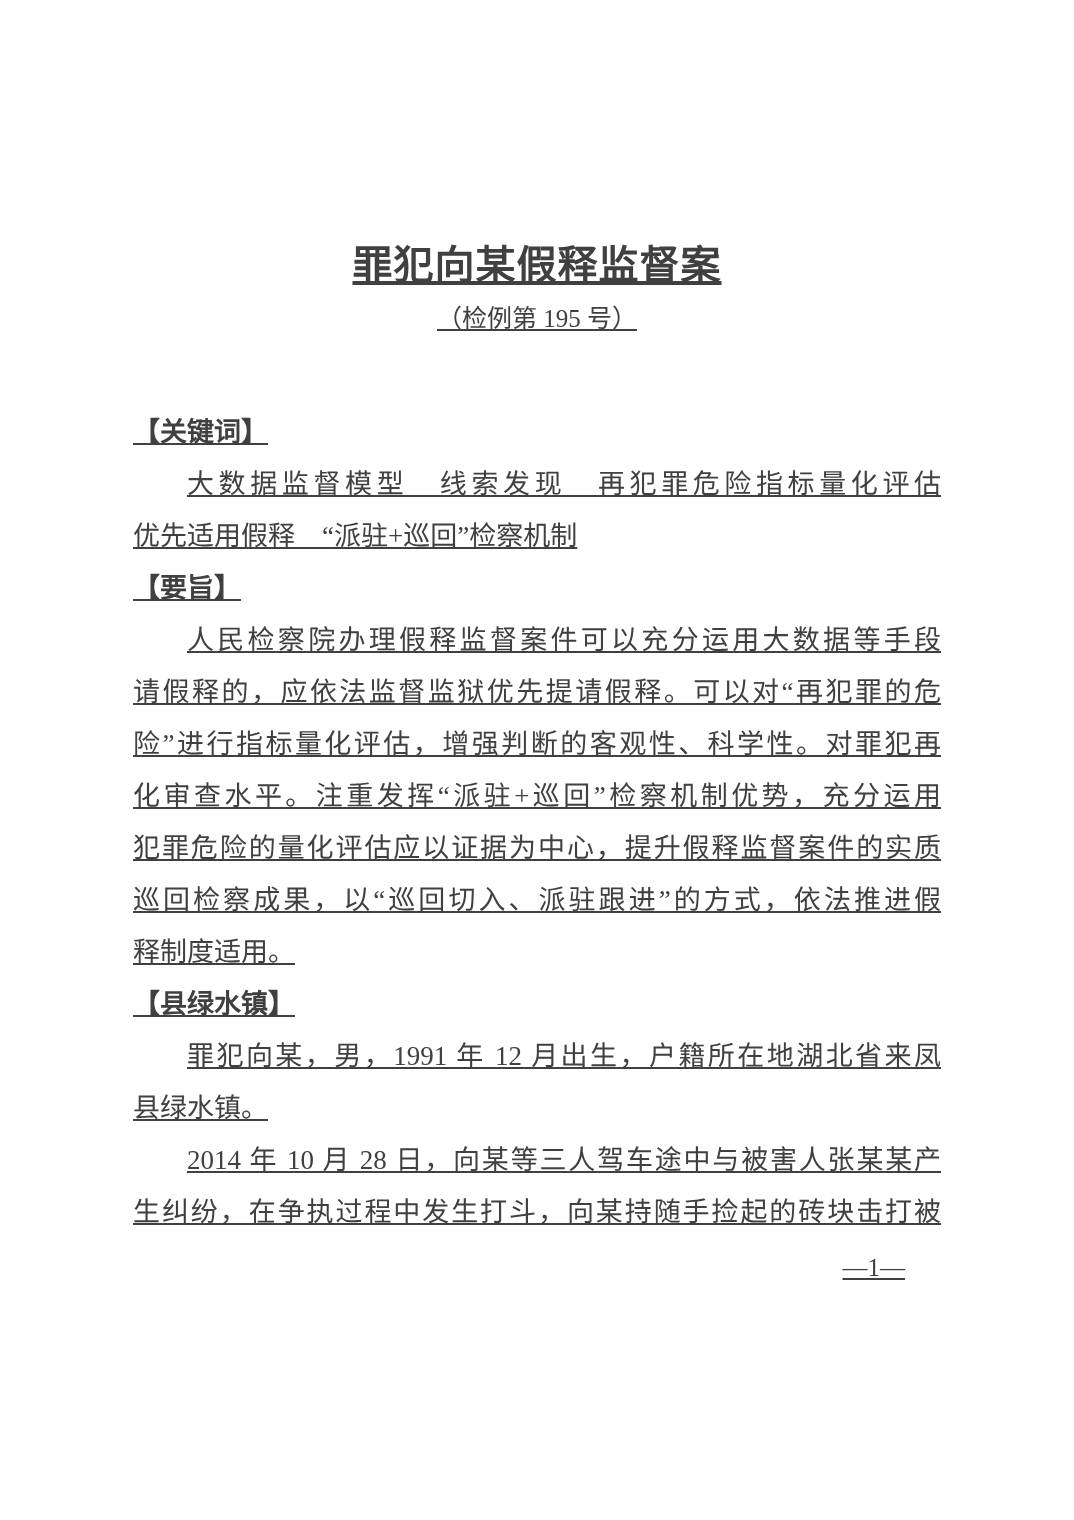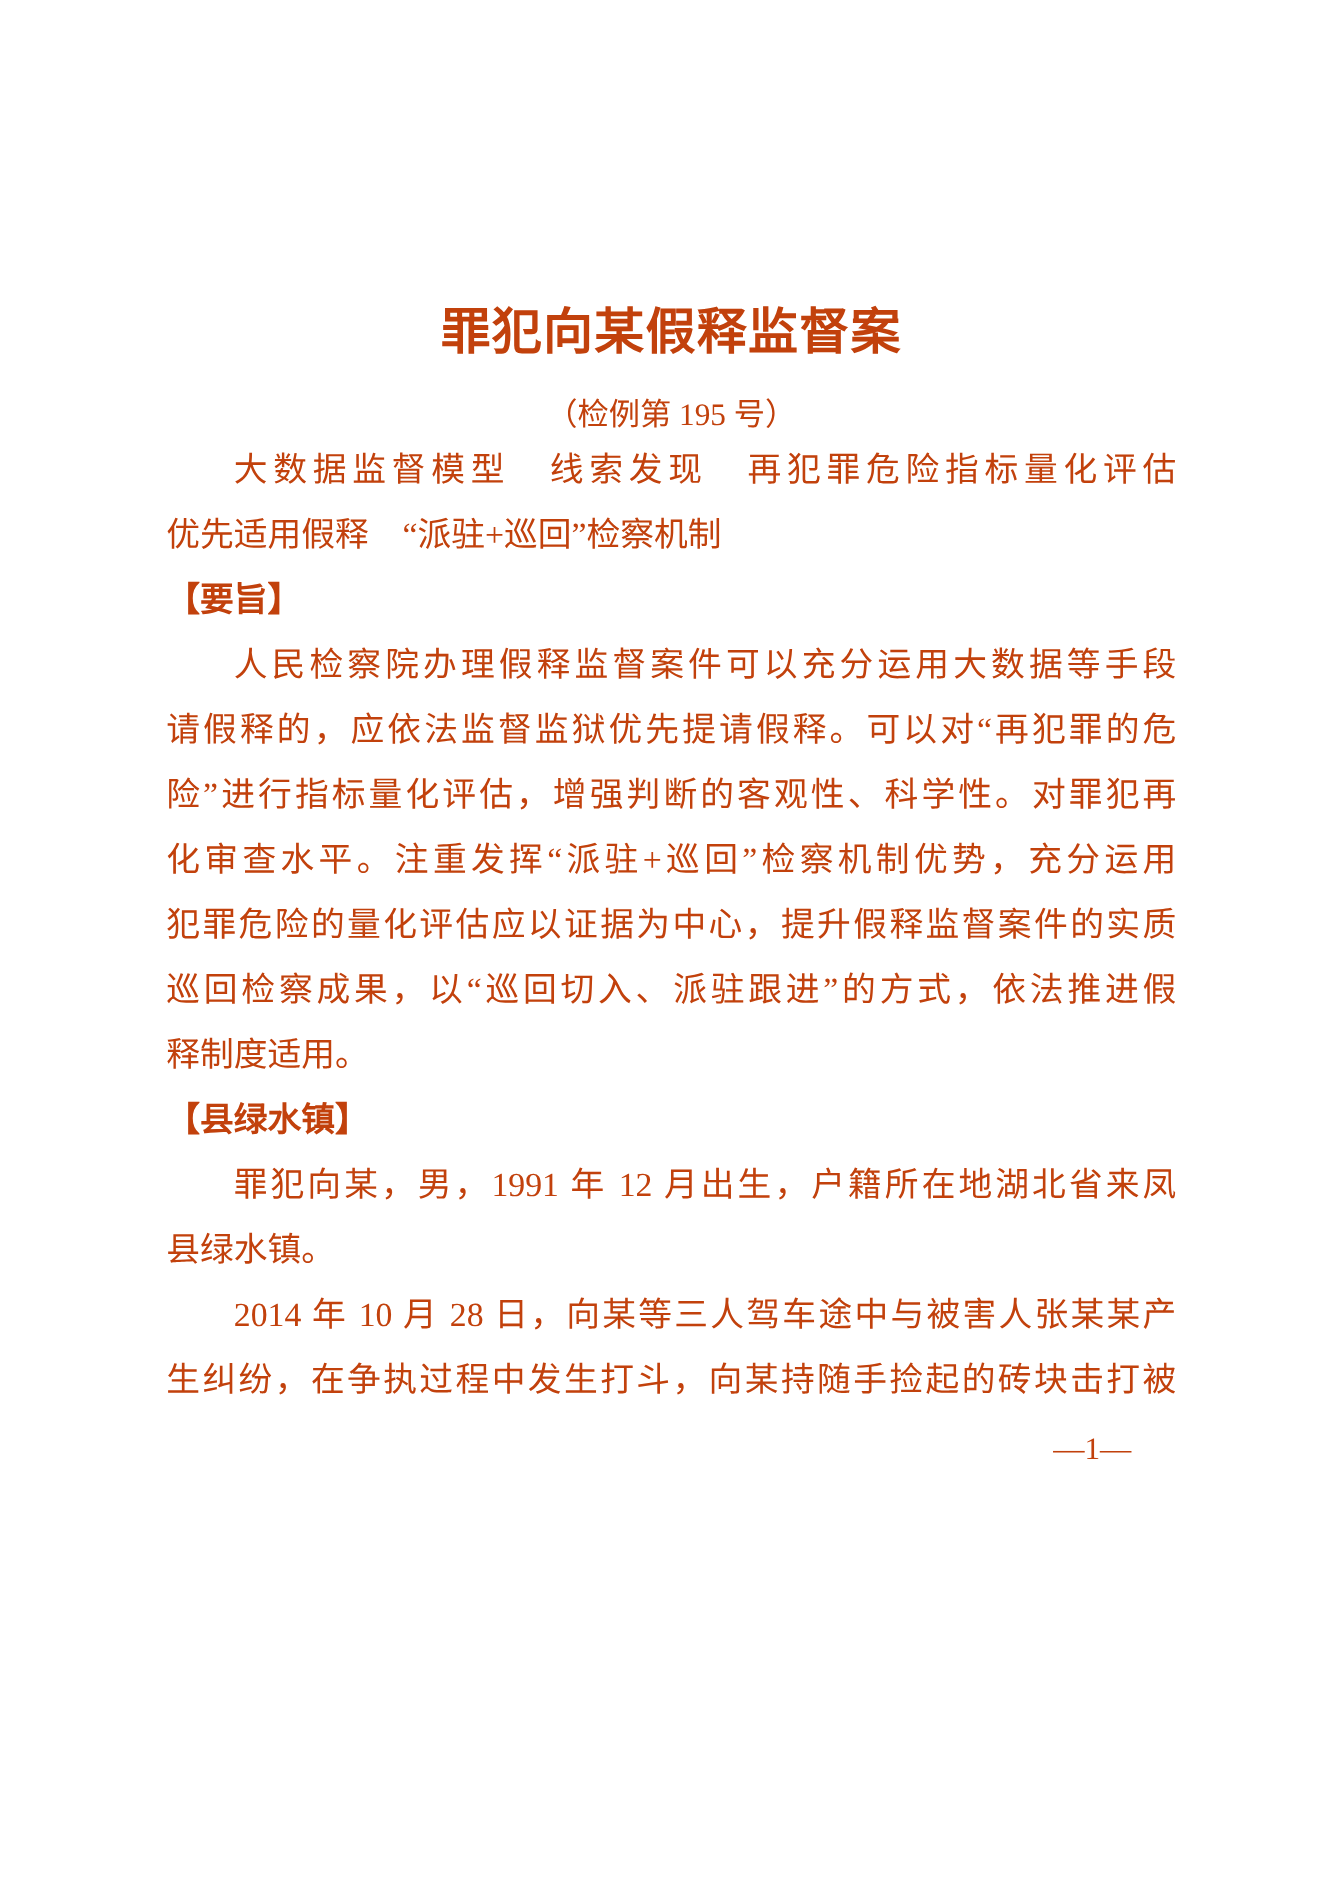--- a/index.html
+++ b/index.html
@@ -6,34 +6,35 @@
     margin: 0;
     padding: 0;
     background: #ffffff;
   }
   .page {
     position: relative;
     width: 1074px;
     height: 1396px;
     margin: 0 auto;
     background: #ffffff;
-    color: #c2410c;
+    color: #404040;
     overflow: hidden;
+    text-decoration: underline;
   }
   .doc-title {
     padding-top: 240px;
     font-family: "Liberation Serif", "DejaVu Serif", serif;
     font-weight: 700;
     font-size: 40px;
     line-height: 52px;
     text-align: center;
     letter-spacing: 1px;
   }
   .doc-subtitle {
-    margin-top: 24px;
+    margin-top: 10px;
     font-family: "Liberation Serif", "DejaVu Serif", serif;
     font-size: 25px;
     line-height: 34px;
     text-align: center;
   }
   .content {
     padding: 0 133px;
   }
   .sec-heading {
     font-family: "Liberation Sans", "DejaVu Sans", sans-serif;
@@ -73,20 +74,21 @@
 <body>
 
 <div class="page">
 
   <div class="doc-title">罪犯向某假释监督案</div>
 
   <div class="doc-subtitle">（检例第 195 号）</div>
 
   <div class="content">
 
+    <div class="sec-heading sec-heading--first">【关键词】</div>
     <div class="line line--indent line--fill">大数据监督模型　线索发现　再犯罪危险指标量化评估</div>
     <div class="line">优先适用假释　“派驻+巡回”检察机制</div>
 
     <div class="sec-heading">【要旨】</div>
     <div class="line line--indent line--fill">人民检察院办理假释监督案件可以充分运用大数据等手段</div>
     <div class="line line--fill">请假释的，应依法监督监狱优先提请假释。可以对“再犯罪的危</div>
     <div class="line line--fill">险”进行指标量化评估，增强判断的客观性、科学性。对罪犯再</div>
     <div class="line line--fill">化审查水平。注重发挥“派驻+巡回”检察机制优势，充分运用</div>
     <div class="line line--fill">犯罪危险的量化评估应以证据为中心，提升假释监督案件的实质</div>
     <div class="line line--fill">巡回检察成果，以“巡回切入、派驻跟进”的方式，依法推进假</div>

